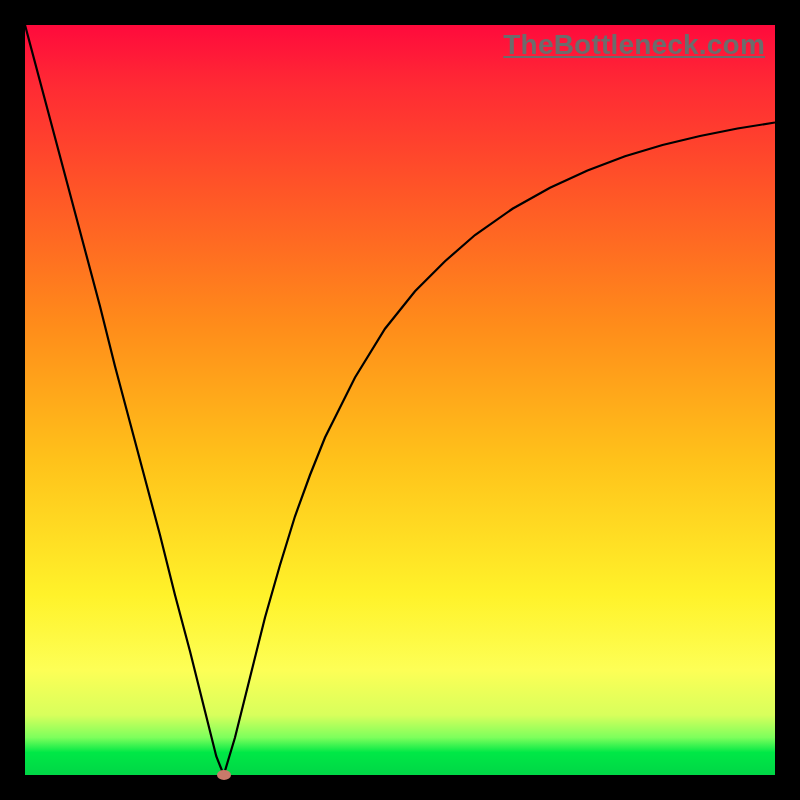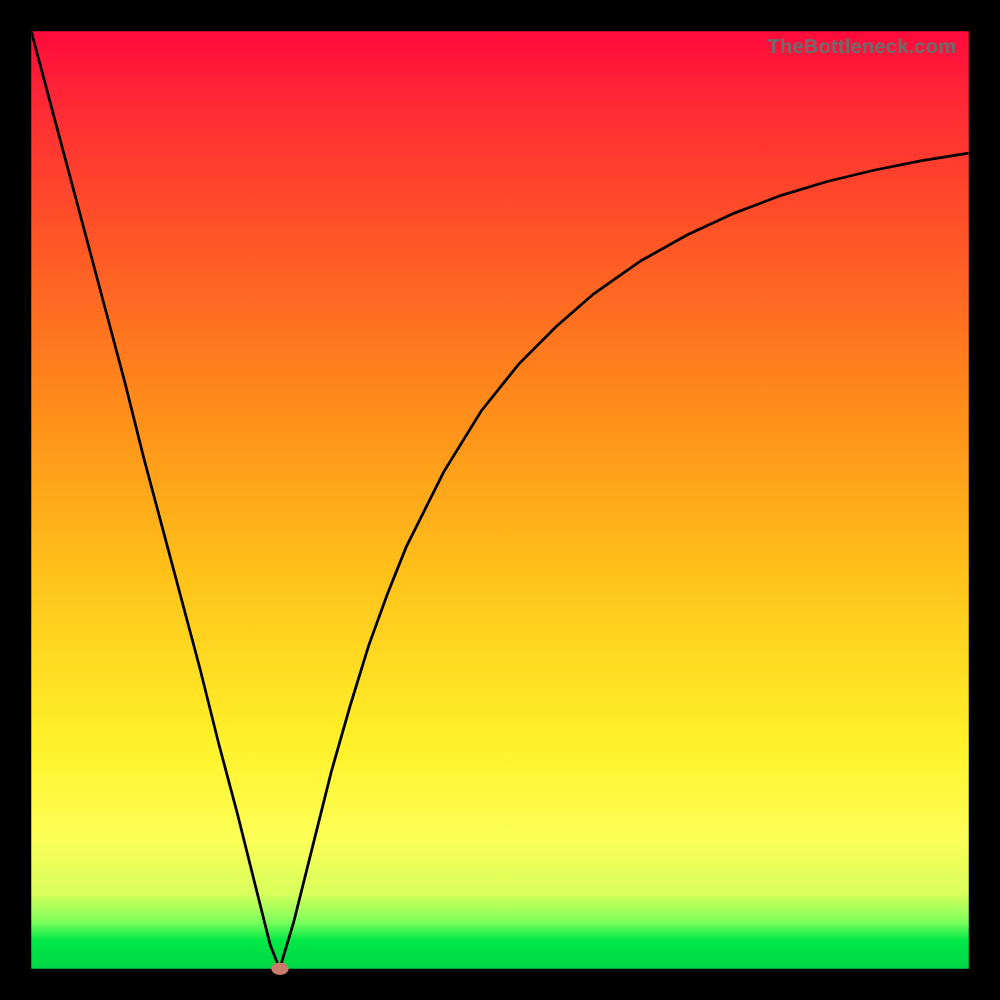--- a/index.html
+++ b/index.html
@@ -27,25 +27,26 @@
       #d8ff5c 92%,
       #7dff5c 95%,
       #00e846 97%,
       #00d646 100%);
   }
   .watermark {
     position: absolute;
     top: 4px;
     right: 10px;
     font-family: Arial, Helvetica, sans-serif;
-    font-size: 16px;
+    font-size: 28px;
     font-weight: bold;
     color: #6c6c6c;
     letter-spacing: 0.2px;
     user-select: none;
+    text-decoration: underline;
   }
   .curve-svg {
     position: absolute;
     left: 0; top: 0;
     width: 750px;
     height: 750px;
   }
   .marker {
     position: absolute;
     width: 14px;

